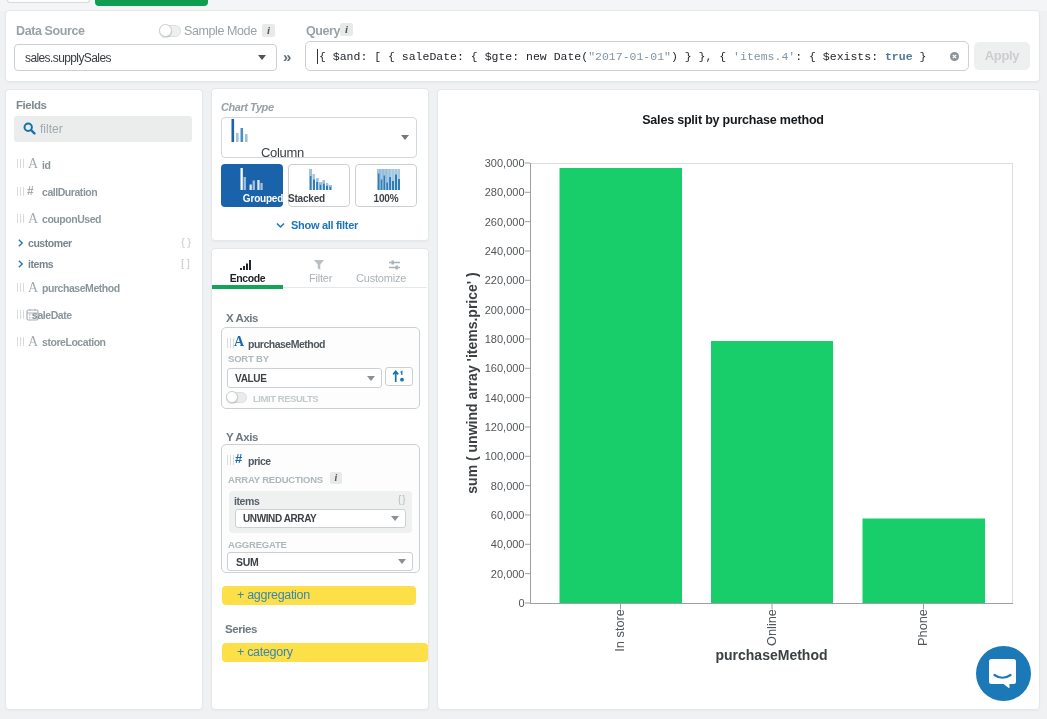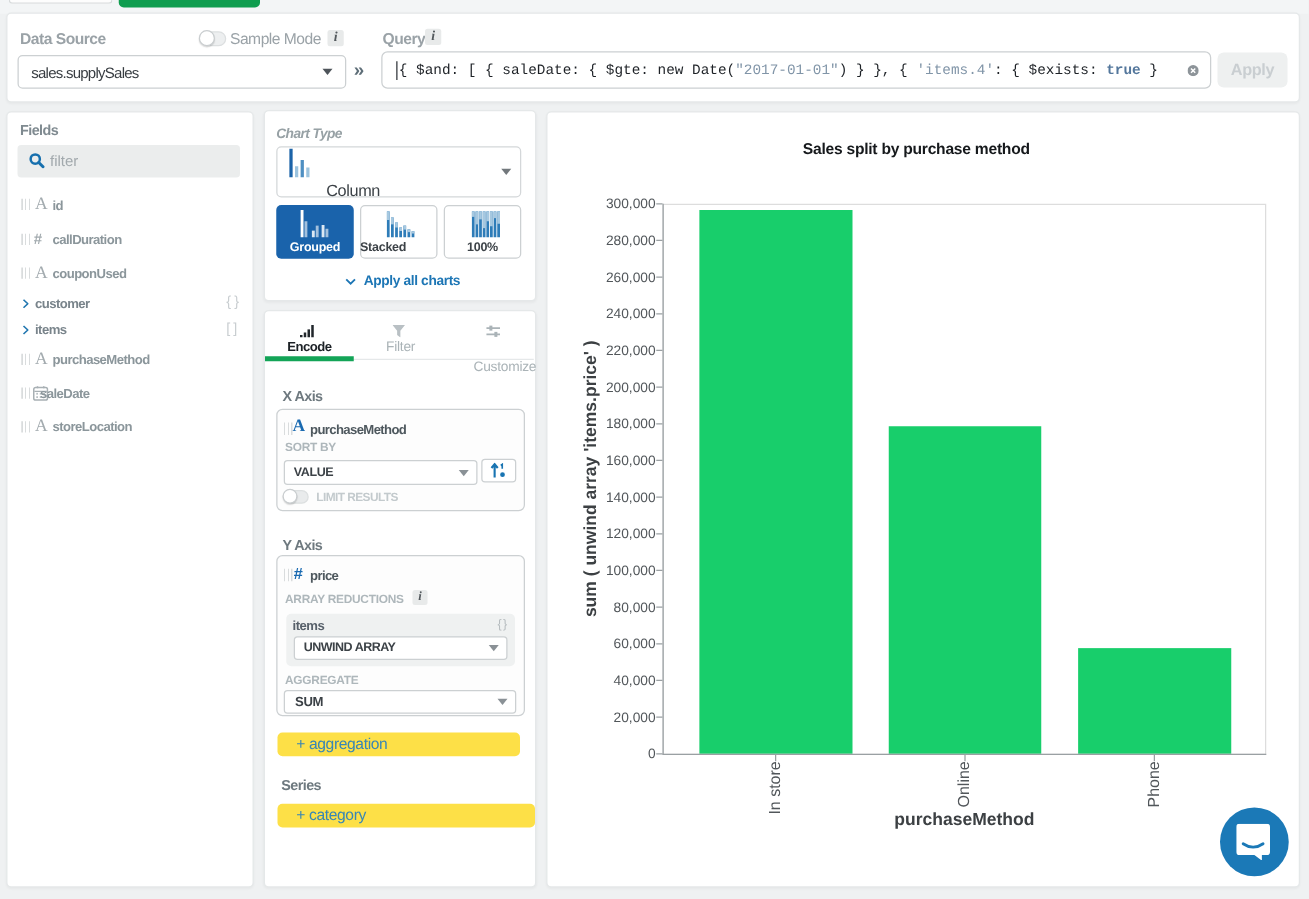--- a/index.html
+++ b/index.html
@@ -122,21 +122,21 @@
 
   <div class="abs" style="left:221px;top:164px;width:62px;height:43px;background:#1a63ab;border-radius:4px;"></div>
   <svg class="abs" style="left:240px;top:168px;" width="24" height="22" viewBox="0 0 24 22">
     <rect x="0.5" y="0" width="2.3" height="22" fill="#fff"></rect>
     <rect x="3.6" y="9" width="2.3" height="13" fill="#fff" opacity=".6"></rect>
     <rect x="9.5" y="16.5" width="2.3" height="5.5" fill="#fff" opacity=".85"></rect>
     <rect x="12.6" y="12.5" width="2.3" height="9.5" fill="#fff" opacity=".6"></rect>
     <rect x="17.3" y="12" width="2.3" height="10" fill="#fff" opacity=".85"></rect>
     <rect x="20.4" y="15" width="2.3" height="7" fill="#fff" opacity=".6"></rect>
   </svg>
-  <div class="abs" style="left:221px;top:193px;width:62px;font-size:10px;letter-spacing:-.2px;font-weight:bold;color:#fff;text-align:center;">Grouped</div>
+  <div class="abs" style="left:221px;top:193px;width:84px;font-size:10px;letter-spacing:-.2px;font-weight:bold;color:#fff;text-align:center;">Grouped</div>
 
   <div class="abs" style="left:288px;top:164px;width:62px;height:43px;background:#fff;border:1px solid #ccd0d2;border-radius:4px;"></div>
   <svg class="abs" style="left:309px;top:169px;" width="24" height="21" viewBox="0 0 24 21">
     <rect x="0.5" y="0" width="2.2" height="21" fill="#2e7cb8"></rect>
     <rect x="0.5" y="0" width="2.2" height="7" fill="#a6c8e0"></rect>
     <rect x="3.8" y="5" width="2.2" height="16" fill="#2e7cb8"></rect>
     <rect x="3.8" y="5" width="2.2" height="5.5" fill="#a6c8e0"></rect>
     <rect x="7.1" y="9" width="2.2" height="12" fill="#2e7cb8"></rect>
     <rect x="7.1" y="9" width="2.2" height="4" fill="#a6c8e0"></rect>
     <rect x="10.4" y="13" width="2.2" height="8" fill="#2e7cb8"></rect>
@@ -163,21 +163,21 @@
     <rect x="12.1" y="0" width="2.2" height="21" fill="#2e7cb8"></rect>
     <rect x="12.1" y="0" width="2.2" height="8" fill="#a6c8e0"></rect>
     <rect x="15" y="0" width="2.2" height="21" fill="#2e7cb8"></rect>
     <rect x="15" y="0" width="2.2" height="12" fill="#a6c8e0"></rect>
     <rect x="17.9" y="0" width="2.2" height="21" fill="#2e7cb8"></rect>
     <rect x="17.9" y="0" width="2.2" height="5.5" fill="#a6c8e0"></rect>
     <rect x="20.8" y="0" width="2.2" height="21" fill="#2e7cb8"></rect>
     <rect x="20.8" y="0" width="2.2" height="10" fill="#a6c8e0"></rect>
   </svg>
   <div class="abs" style="left:355px;top:193px;width:62px;font-size:10px;letter-spacing:-.2px;font-weight:bold;color:#3c4247;text-align:center;">100%</div>
-  <div class="abs" style="left:291px;top:219px;font-size:11px;letter-spacing:-.3px;font-weight:bold;color:#1d76b5;">Apply all charts</div>
+  <div class="abs" style="left:291px;top:219px;font-size:11px;letter-spacing:-.3px;font-weight:bold;color:#1d76b5;">Show all filter</div>
   <svg class="abs" style="left:276px;top:222px;" width="9" height="7" viewBox="0 0 9 7">
     <path d="M1 1.5 L4.5 5 L8 1.5" fill="none" stroke="#1d76b5" stroke-width="1.5"></path>
   </svg>
 
   <div class="card" style="left:211px;top:248px;width:218px;height:462px;"></div>
 
   <svg class="abs" style="left:240px;top:260px;" width="13" height="10" viewBox="0 0 13 10">
     <rect x="0" y="8" width="2" height="2" fill="#21262b"></rect>
     <rect x="3" y="6" width="2" height="4" fill="#21262b"></rect>
     <rect x="6" y="3.5" width="2" height="6.5" fill="#21262b"></rect>
@@ -186,21 +186,21 @@
   <div class="abs" style="left:211px;top:272px;width:73px;text-align:center;font-size:10.5px;letter-spacing:-.4px;font-weight:bold;color:#1c2126;">Encode</div>
   <svg class="abs" style="left:314px;top:260px;" width="10" height="10" viewBox="0 0 10 10">
     <path d="M0 0 h10 l-3.7 4.5 v5.5 l-2.6 -2 v-3.5 z" fill="#b9c0c4"></path>
   </svg>
   <div class="abs" style="left:284px;top:272px;width:73px;text-align:center;font-size:11px;letter-spacing:-.2px;color:#aab3b7;">Filter</div>
   <svg class="abs" style="left:389px;top:260px;" width="11" height="10" viewBox="0 0 11 10">
     <path d="M0 2.5 H11 M0 7.5 H11" stroke="#aab3b7" stroke-width="1.4"></path>
     <rect x="2.5" y="0.5" width="2.4" height="4" fill="#aab3b7"></rect>
     <rect x="6.5" y="5.5" width="2.4" height="4" fill="#aab3b7"></rect>
   </svg>
-  <div class="abs" style="left:356px;top:272px;width:73px;text-align:right;font-size:11px;letter-spacing:-.2px;color:#aab3b7;margin-top:16px;">Customize</div>
+  <div class="abs" style="left:356px;top:272px;width:73px;text-align:left;font-size:11px;letter-spacing:-.2px;color:#aab3b7;">Customize</div>
   <div class="abs" style="left:212px;top:287px;width:215px;height:1px;background:#e5e8e9;"></div>
   <div class="abs" style="left:212px;top:284.5px;width:71px;height:4px;background:#13a457;"></div>
 
   <div class="seclab" style="left:226px;top:312px;color:#6e797f;font-size:11.5px;">X Axis</div>
   <div class="abs" style="left:221px;top:327px;width:199px;height:82px;background:#fdfdfd;border:1px solid #ccd0d2;border-radius:5px;"></div>
   <div class="draghandle" style="left:227px;top:338px;height:10px;"></div>
   <div class="abs" style="left:234px;top:334px;font-family:'Liberation Serif',serif;font-weight:bold;font-size:14px;color:#1a6ab1;">A</div>
   <div class="abs" style="left:248px;top:338px;font-size:10.5px;letter-spacing:-.5px;font-weight:bold;color:#4e585e;">purchaseMethod</div>
   <div class="smallcap" style="left:228px;top:353px;">SORT BY</div>
   <div class="ddbox" style="left:227px;top:368px;width:155px;height:20px;border-radius:3px;"></div>

